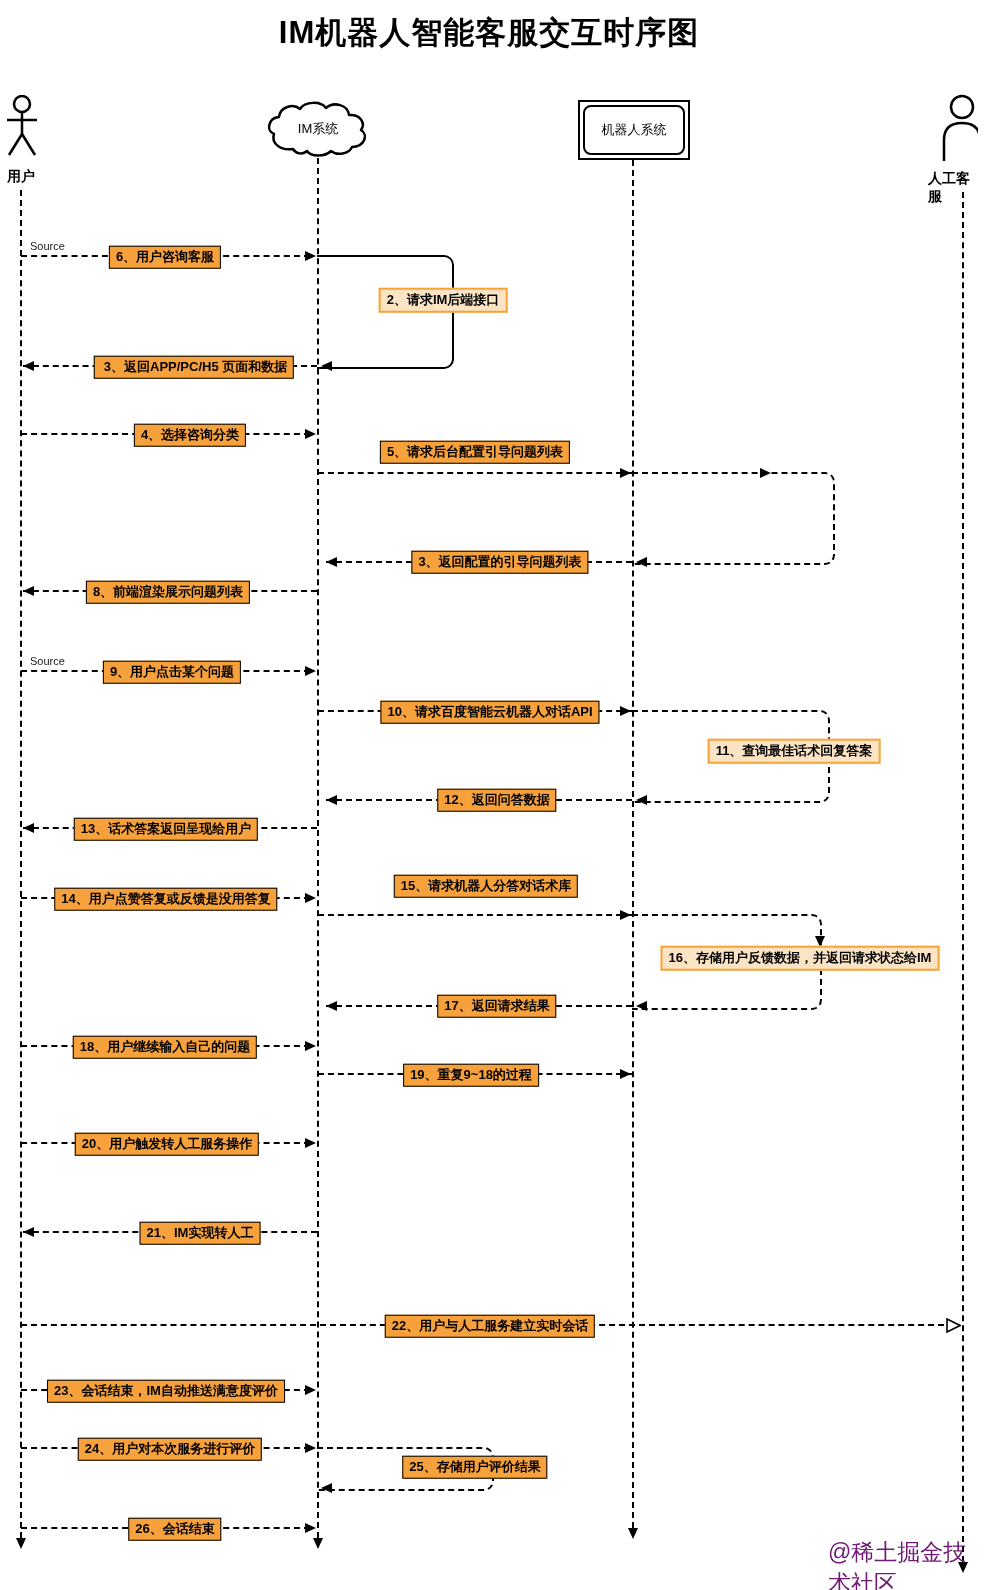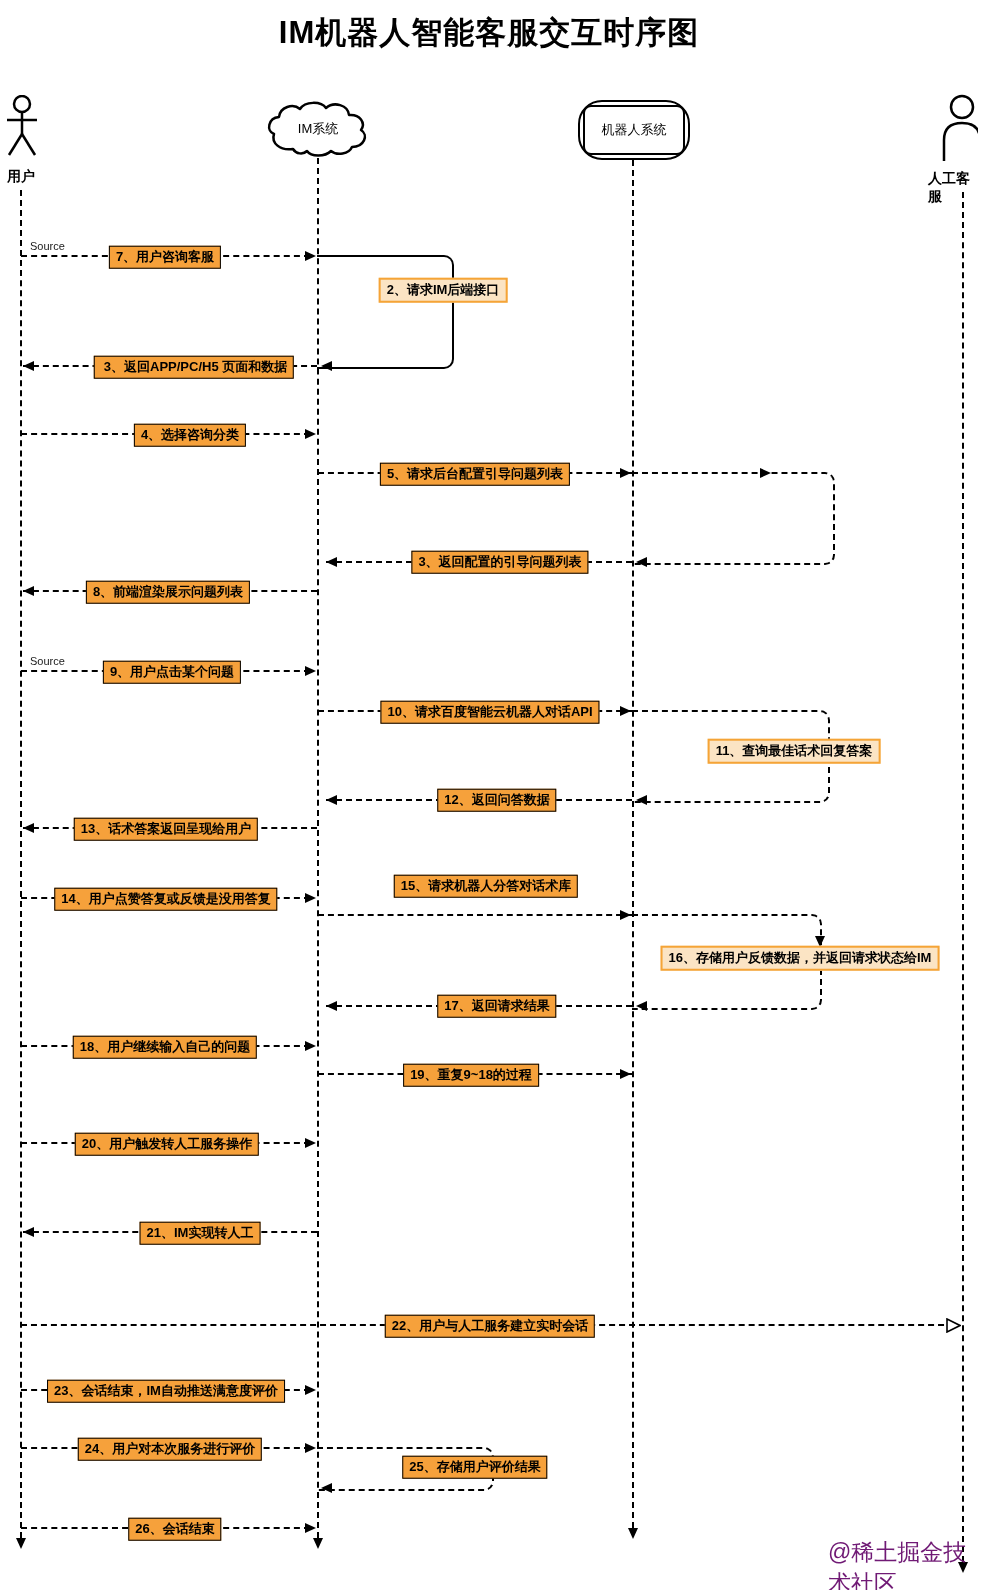--- a/index.html
+++ b/index.html
@@ -23,21 +23,21 @@
   .ad{position:absolute;width:0;height:0;border-left:5px solid transparent;
       border-right:5px solid transparent;border-top:11px solid #000;z-index:2;}
   
   .lbl{position:absolute;transform:translate(-50%,-50%);background:#F6A13B;
        border:1.5px solid #000;padding:1px 6px 2px 6px;font-weight:bold;font-size:13px;
        white-space:nowrap;z-index:3;line-height:1.35;}
   .lbl.light{background:#FBE4C4;border:2px solid #F5A437;}
   .src{position:absolute;font-size:11px;color:#1a1a1a;z-index:2;}
   
   .actor-label{position:absolute;font-size:14px;font-weight:bold;}
-  .robot-box{position:absolute;border:2.5px solid #000;border-radius:24px;background:#fff;}
+  .robot-box{position:absolute;border:2.5px solid #000;border-radius:0;background:#fff;}
   .robot-box .inner{position:absolute;inset:3px;border:2px solid #000;border-radius:8px;}
   .robot-box .txt{position:absolute;inset:0;display:flex;align-items:center;
                   justify-content:center;font-size:13px;}
   .cloud-txt{position:absolute;display:flex;align-items:center;justify-content:center;
              font-size:13px;}
   .watermark{position:absolute;font-size:23px;color:#701a75;z-index:4;}
 </style>
 </head>
 <body>
 
@@ -77,36 +77,36 @@
   <div class="lifeline" style="left:632px;top:160px;height:1368px;"></div>
   <div class="lifeline" style="left:962px;top:192px;height:1370px;"></div>
   <div class="ad" style="left:16px;top:1538px;"></div>
   <div class="ad" style="left:313px;top:1538px;"></div>
   <div class="ad" style="left:628px;top:1528px;"></div>
   <div class="ad" style="left:958px;top:1562px;"></div>
 
   <div class="src" style="left:30px;top:240px;">Source</div>
   <div class="line" style="left:21px;top:255px;width:289px;"></div>
   <div class="ar" style="left:305px;top:251px;"></div>
-  <div class="lbl" style="left:165px;top:257px;">7、用户咨询客服</div>
+  <div class="lbl" style="left:165px;top:257px;">6、用户咨询客服</div>
   <div class="loop solidloop" style="left:317px;top:255px;width:135px;height:110px;"></div>
   <div class="al" style="left:321px;top:361px;"></div>
-  <div class="lbl light" style="left:443px;top:290px;">2、请求IM后端接口</div>
+  <div class="lbl light" style="left:443px;top:300px;">2、请求IM后端接口</div>
 
   <div class="line" style="left:23px;top:365px;width:294px;"></div>
   <div class="al" style="left:23px;top:361px;"></div>
   <div class="lbl" style="left:194px;top:367px;padding-left:9px;">3、返回APP/PC/H5 页面和数据</div>
 
   <div class="line" style="left:21px;top:433px;width:289px;"></div>
   <div class="ar" style="left:305px;top:429px;"></div>
   <div class="lbl" style="left:190px;top:435px;">4、选择咨询分类</div>
 
   <div class="line" style="left:318px;top:472px;width:314px;"></div>
   <div class="ar" style="left:620px;top:468px;"></div>
-  <div class="lbl" style="left:475px;top:474px;text-align:right;">5、请求后台配置引导问题列表</div>
+  <div class="lbl" style="left:475px;top:452px;text-align:right;">5、请求后台配置引导问题列表</div>
   <div class="loop" style="left:632px;top:472px;width:201px;height:89px;"></div>
   <div class="ar" style="left:760px;top:468px;"></div>
   <div class="al" style="left:636px;top:557px;"></div>
 
   <div class="line" style="left:326px;top:561px;width:306px;"></div>
   <div class="al" style="left:326px;top:557px;"></div>
   <div class="lbl" style="left:500px;top:562px;">3、返回配置的引导问题列表</div>
 
   <div class="line" style="left:23px;top:590px;width:294px;"></div>
   <div class="al" style="left:23px;top:586px;"></div>

